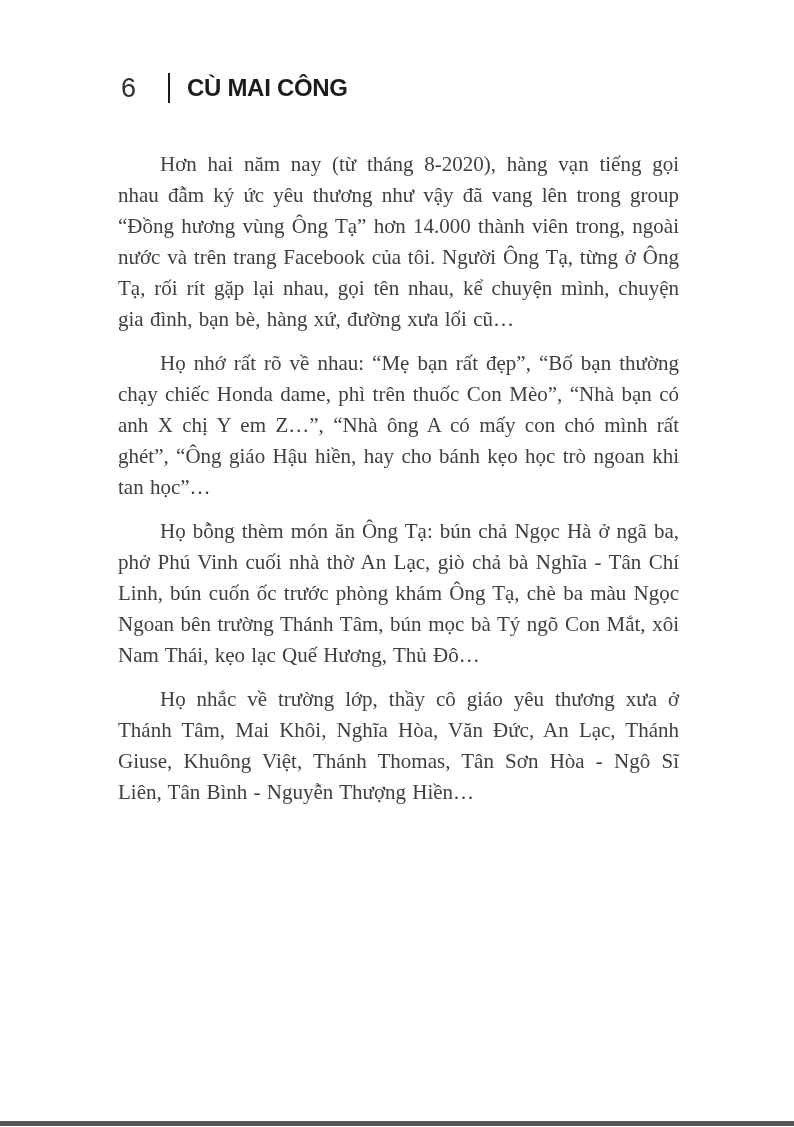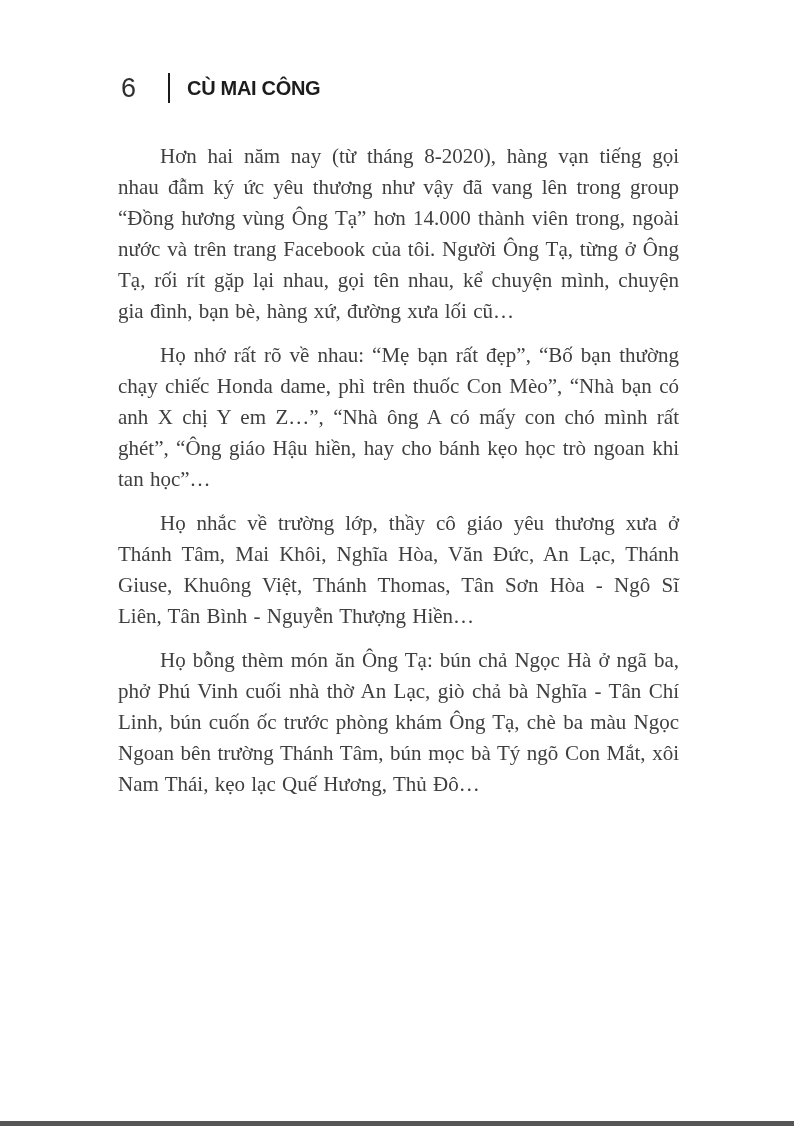--- a/index.html
+++ b/index.html
@@ -32,33 +32,33 @@
     min-width:18px;
   }
   .head-divider{
     width:2px;height:30px;
     background:#1a1a1a;
     margin:0 17px 0 29px;
   }
   .running-title{
     font-family:"Liberation Sans", sans-serif;
     font-weight:bold;
-    font-size:20px;
+    font-size:24px;
     letter-spacing:-0.3px;
     color:var(--header-color);
     white-space:nowrap;
     text-align:center;
   }
   .body-text{
     position:absolute;
     top:141px;left:118px;
     width:561px;
   }
   .body-text p{
-    margin:0 0 13px 0;
+    margin:8px 0 13px 0;
     font-size:21px;
     line-height:31px;
     color:var(--text-color);
     text-align:justify;
     text-indent:42px;
     word-spacing:1px;
   }
   .footer-bar{
     position:absolute;
     left:0;bottom:1px;
@@ -73,19 +73,19 @@
 
   <header class="running-head">
     <span class="page-num">6</span>
     <span class="head-divider"></span>
     <span class="running-title">CÙ MAI CÔNG</span>
   </header>
 
   <main class="body-text">
     <p>Hơn hai năm nay (từ tháng 8-2020), hàng vạn tiếng gọi nhau đẫm ký ức yêu thương như vậy đã vang lên trong group “Đồng hương vùng Ông Tạ” hơn 14.000 thành viên trong, ngoài nước và trên trang Facebook của tôi. Người Ông Tạ, từng ở Ông Tạ, rối rít gặp lại nhau, gọi tên nhau, kể chuyện mình, chuyện gia đình, bạn bè, hàng xứ, đường xưa lối cũ…</p>
     <p>Họ nhớ rất rõ về nhau: “Mẹ bạn rất đẹp”, “Bố bạn thường chạy chiếc Honda dame, phì trên thuốc Con Mèo”, “Nhà bạn có anh X chị Y em Z…”, “Nhà ông A có mấy con chó mình rất ghét”, “Ông giáo Hậu hiền, hay cho bánh kẹo học trò ngoan khi tan học”…</p>
+    <p>Họ bỗng thèm món ăn Ông Tạ: bún chả Ngọc Hà ở ngã ba, phở Phú Vinh cuối nhà thờ An Lạc, giò chả bà Nghĩa - Tân Chí Linh, bún cuốn ốc trước phòng khám Ông Tạ, chè ba màu Ngọc Ngoan bên trường Thánh Tâm, bún mọc bà Tý ngõ Con Mắt, xôi Nam Thái, kẹo lạc Quế Hương, Thủ Đô…</p>
     <p>Họ nhắc về trường lớp, thầy cô giáo yêu thương xưa ở Thánh Tâm, Mai Khôi, Nghĩa Hòa, Văn Đức, An Lạc, Thánh Giuse, Khuông Việt, Thánh Thomas, Tân Sơn Hòa - Ngô Sĩ Liên, Tân Bình - Nguyễn Thượng Hiền…</p>
-    <p>Họ bỗng thèm món ăn Ông Tạ: bún chả Ngọc Hà ở ngã ba, phở Phú Vinh cuối nhà thờ An Lạc, giò chả bà Nghĩa - Tân Chí Linh, bún cuốn ốc trước phòng khám Ông Tạ, chè ba màu Ngọc Ngoan bên trường Thánh Tâm, bún mọc bà Tý ngõ Con Mắt, xôi Nam Thái, kẹo lạc Quế Hương, Thủ Đô…</p>
   </main>
 
   <div class="footer-bar"></div>
 
 </div>
 
 </body></html>

